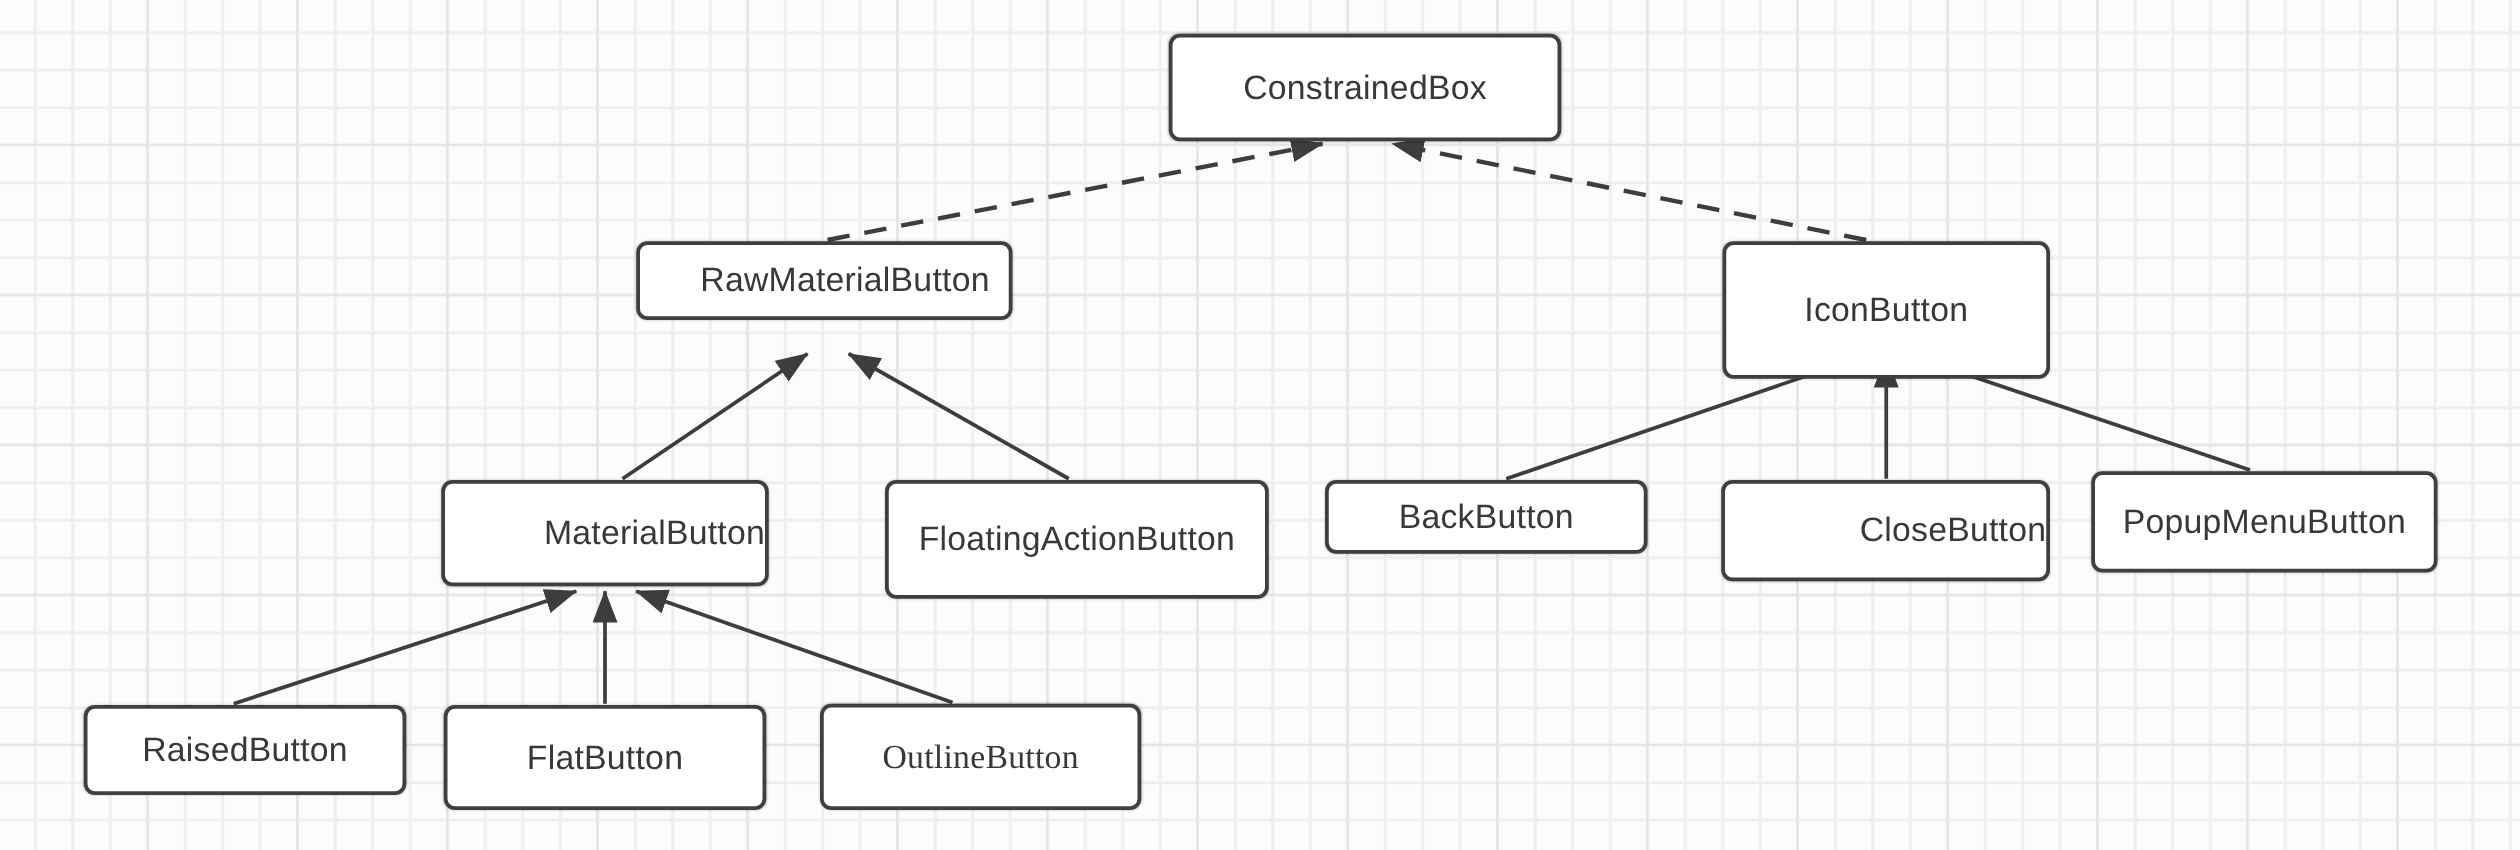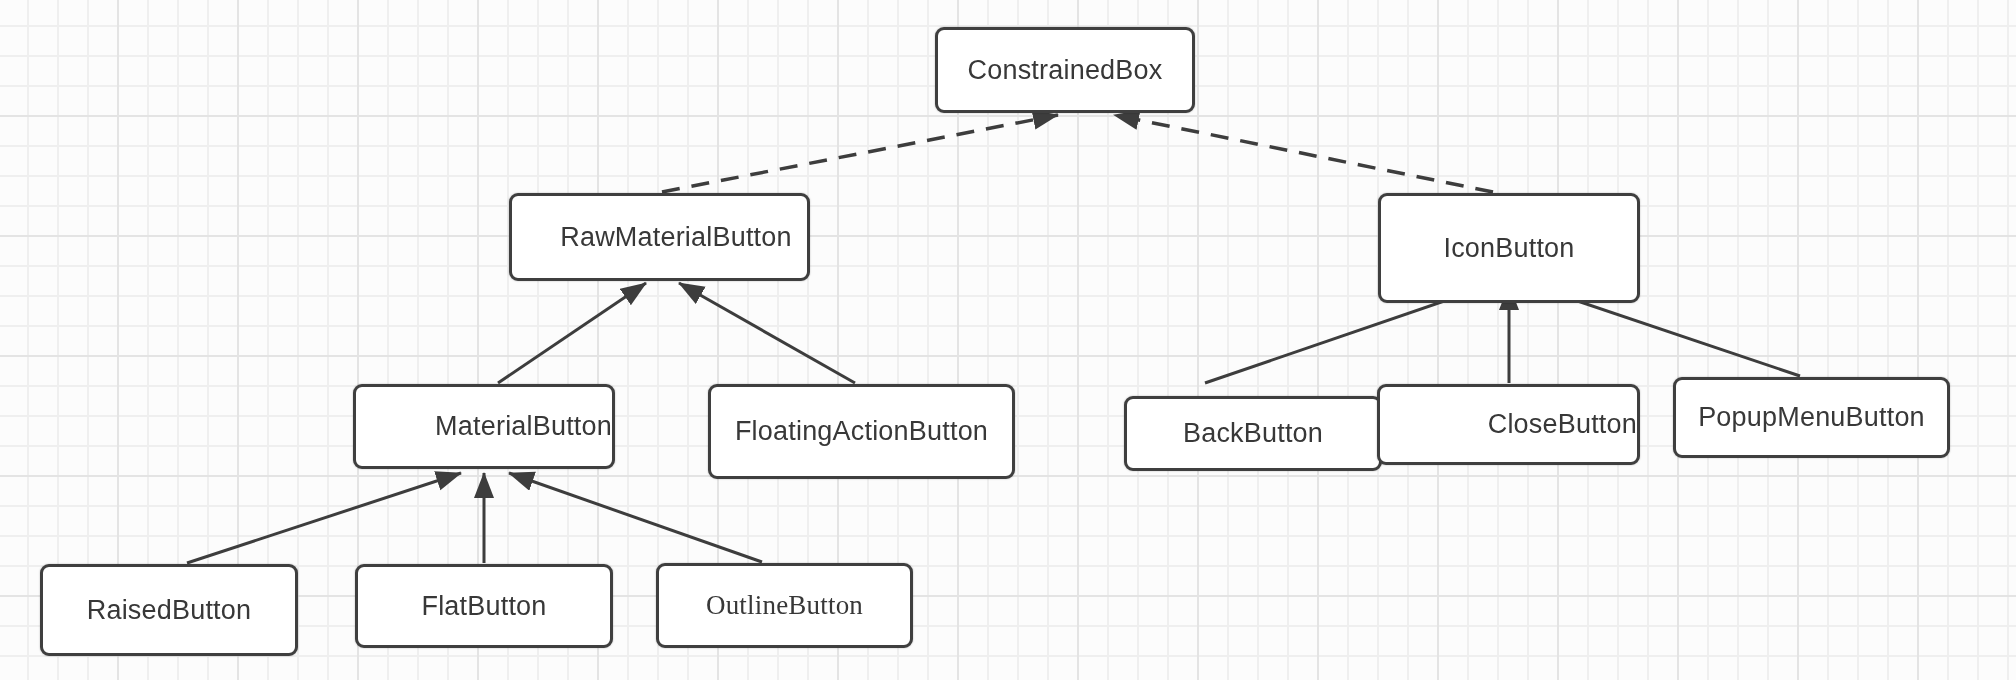--- a/index.html
+++ b/index.html
@@ -67,45 +67,45 @@
       <line x1="498" y1="383" x2="646" y2="283" class="edge solid" marker-end="url(#arrowhead)"></line>
       <line x1="855" y1="383" x2="679" y2="283" class="edge solid" marker-end="url(#arrowhead)"></line>
       <line x1="1205" y1="383" x2="1491" y2="285" class="edge solid" marker-end="url(#arrowhead)"></line>
       <line x1="1509" y1="383" x2="1509" y2="285" class="edge solid" marker-end="url(#arrowhead)"></line>
       <line x1="1800" y1="376" x2="1530" y2="285" class="edge solid" marker-end="url(#arrowhead)"></line>
       <line x1="187" y1="563" x2="461" y2="473" class="edge solid" marker-end="url(#arrowhead)"></line>
       <line x1="484" y1="563" x2="484" y2="473" class="edge solid" marker-end="url(#arrowhead)"></line>
       <line x1="762" y1="562" x2="509" y2="473" class="edge solid" marker-end="url(#arrowhead)"></line>
     </svg>
   <div id="nodes">
-      <div class="node" style="left: 935px; top: 27px; width: 260px; height: 86px; justify-content: center;">
+      <div class="node" style="left: 935px; top: 27px; width: 314px; height: 86px; justify-content: center;">
         <span class="node-label">ConstrainedBox</span>
       </div>
-      <div class="node" style="left: 509px; top: 193px; width: 301px; height: 88px; padding-left: 33px;">
+      <div class="node" style="left: 509px; top: 193px; width: 301px; height: 63px; padding-left: 33px;">
         <span class="node-label">RawMaterialButton</span>
       </div>
       <div class="node" style="left: 1378px; top: 193px; width: 262px; height: 110px;">
         <span class="node-label">IconButton</span>
       </div>
       <div class="node" style="left: 353px; top: 384px; width: 262px; height: 85px; justify-content: flex-end;">
         <span class="node-label">MaterialButton</span>
       </div>
       <div class="node" style="left: 708px; top: 384px; width: 307px; height: 95px;">
         <span class="node-label">FloatingActionButton</span>
       </div>
-      <div class="node" style="left: 1124px; top: 384px; width: 258px; height: 75px; margin-top: 12px;">
+      <div class="node" style="left: 1060px; top: 384px; width: 258px; height: 59px;">
         <span class="node-label">BackButton</span>
       </div>
       <div class="node" style="left: 1377px; top: 384px; width: 263px; height: 81px; justify-content: flex-end;">
         <span class="node-label">CloseButton</span>
       </div>
       <div class="node" style="left: 1673px; top: 377px; width: 277px; height: 81px;">
         <span class="node-label">PopupMenuButton</span>
       </div>
-      <div class="node" style="left: 40px; top: 564px; width: 258px; height: 92px;">
+      <div class="node" style="left: 67px; top: 564px; width: 258px; height: 72px;">
         <span class="node-label">RaisedButton</span>
       </div>
       <div class="node" style="left: 355px; top: 564px; width: 258px; height: 84px;">
         <span class="node-label">FlatButton</span>
       </div>
       <div class="node" style="left: 656px; top: 563px; width: 257px; height: 85px; font-family: Liberation Serif, serif;">
         <span class="node-label">OutlineButton</span>
       </div>
     </div>
 </div>

